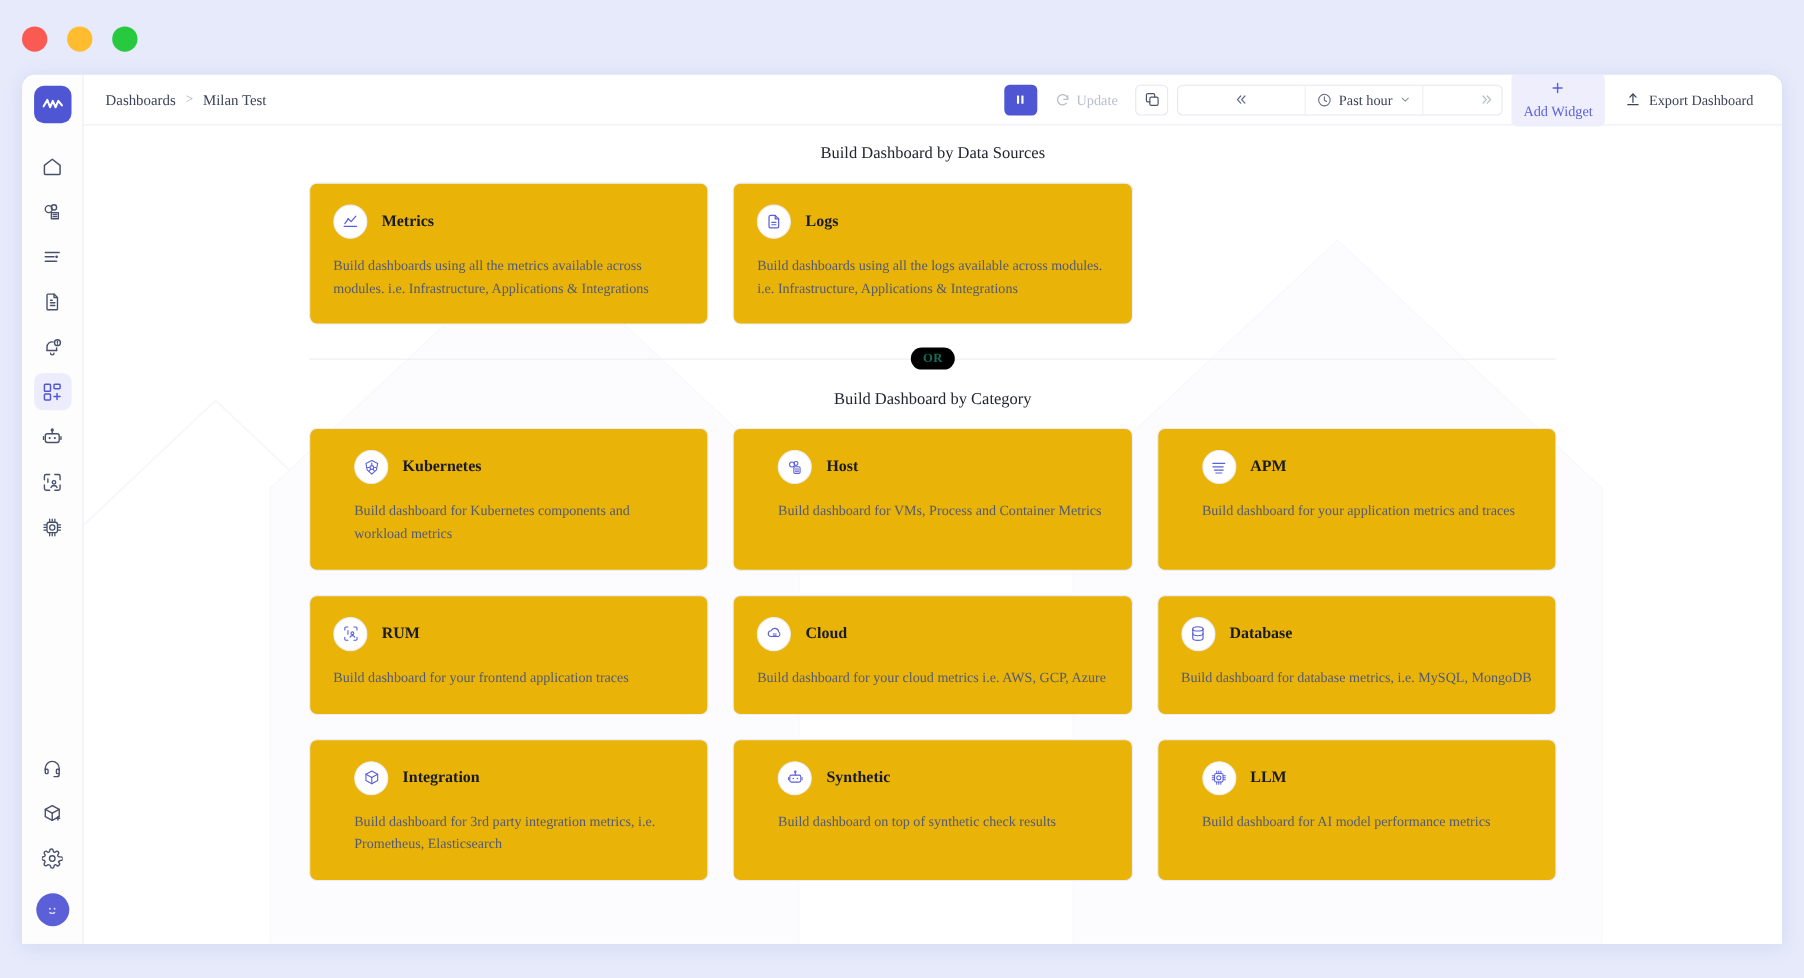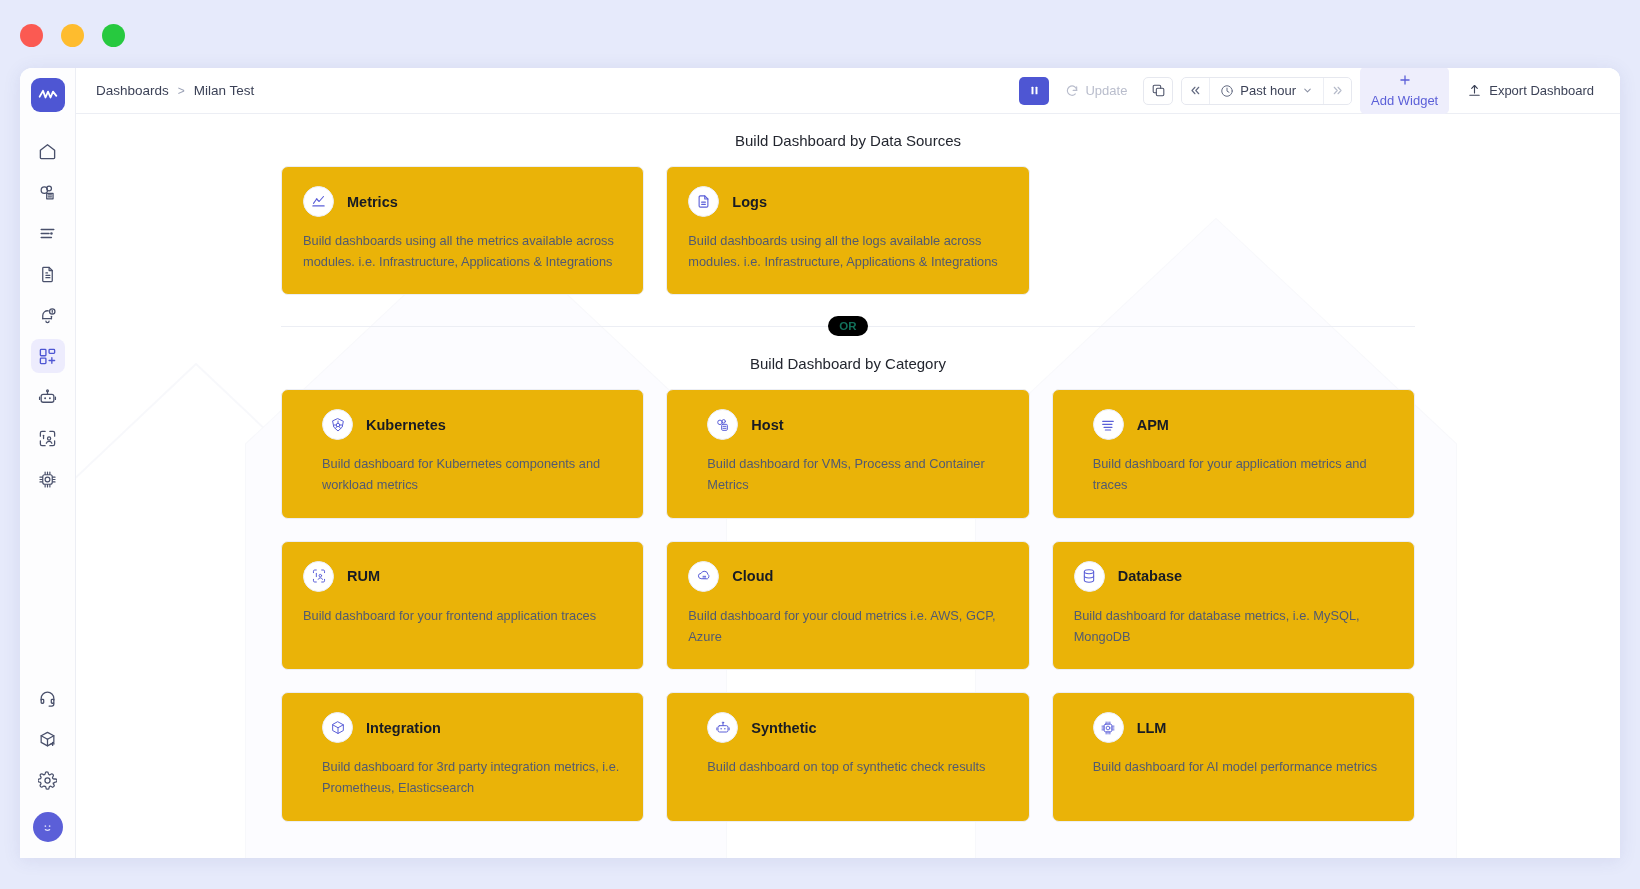--- a/index.html
+++ b/index.html
@@ -6,20 +6,21 @@
   html, body {
     width: 1640px; height: 889px;
     font-family: "Liberation Sans", sans-serif;
     background: #e6eafb;
     overflow: hidden;
   }
   .desktop {
     position: relative;
     width: 1640px; height: 629px;
     background: #e6eafb;
+    font-family: Liberation Serif, serif;
   }
   
   .traffic {
     position: absolute; top: 24px; left: 20px;
     display: flex; gap: 18px; align-items: center;
   }
   .dot { width: 23px; height: 23px; border-radius: 50%; }
   .dot.red { background: #fb5a52; }
   .dot.yellow { background: #febc2e; }
   .dot.green { background: #27c93f; }
@@ -114,20 +115,21 @@
   }
   .timepicker {
     display: flex; align-items: center;
     border: 1px solid #e6e8ef; border-radius: 5px;
     height: 28px; background: #fff; overflow: hidden;
   }
   .tp-seg {
     display: flex; align-items: center; justify-content: center;
     height: 100%; padding: 0 7px; color: #646b82; cursor: pointer;
     font-size: 13px;
+    margin-left: 44px;
   }
   .tp-seg.mid { gap: 6px; border-left: 1px solid #eceef4; border-right: 1px solid #eceef4; padding: 0 10px; color:#3c4257;}
   .tp-seg.dim { color: #b5bac9; }
   .btn-add {
     display: flex; align-items: center; gap: 6px;
     background: #eeeefc; color: #5b5fd8;
     font-size: 13px; padding: 6px 11px; border-radius: 5px;
     cursor: pointer; font-weight: 500; flex-direction: column;
   }
   .btn-export {

